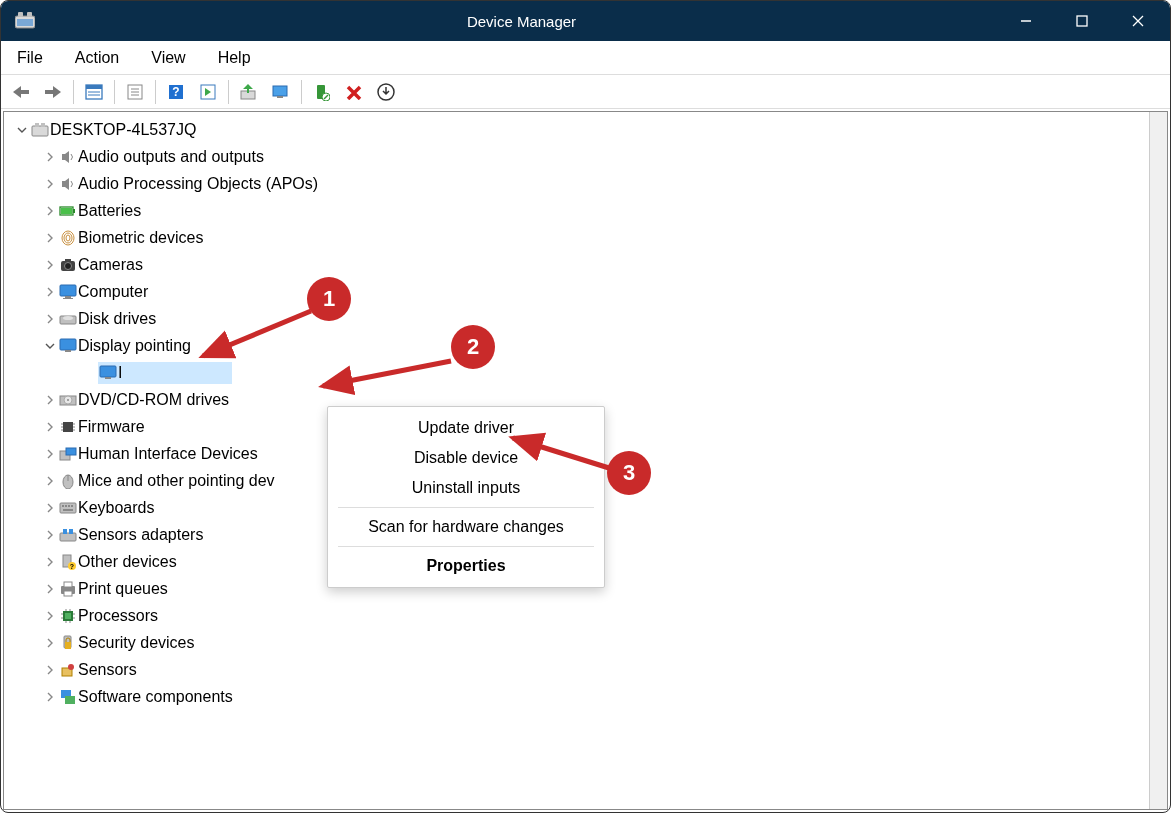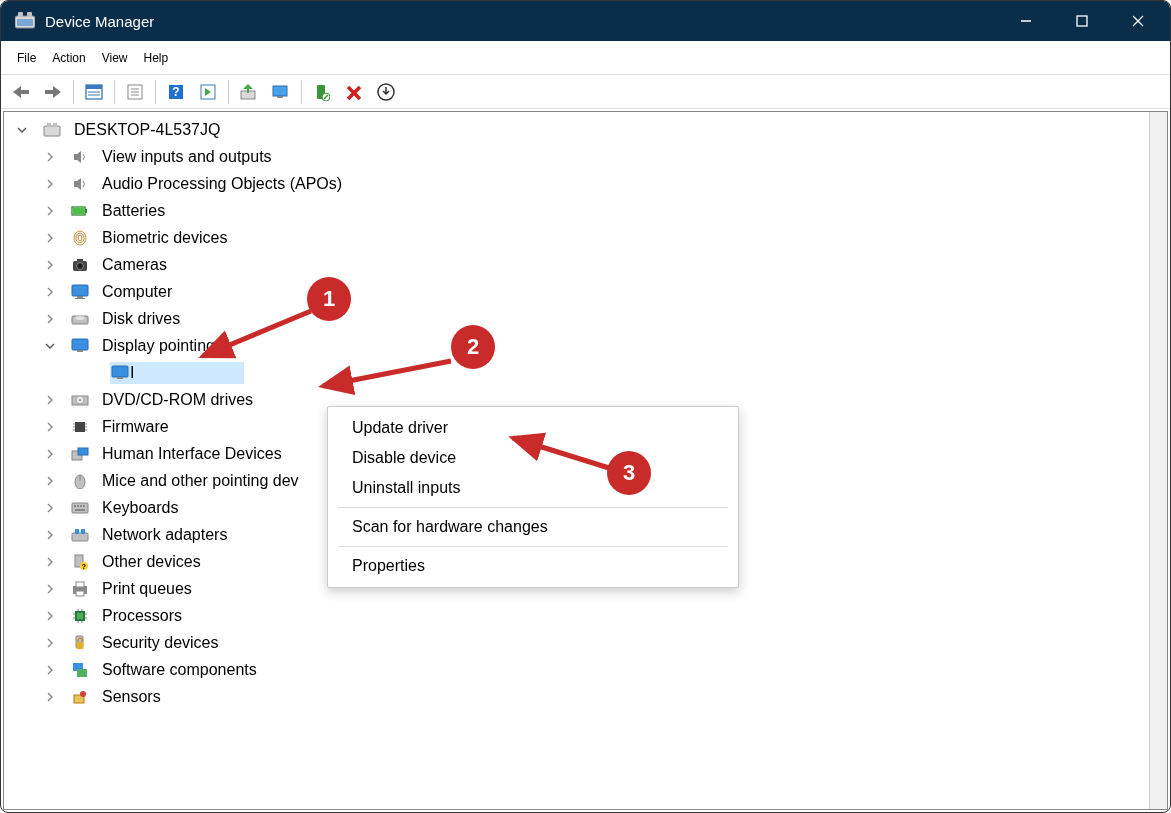--- a/index.html
+++ b/index.html
@@ -1,52 +1,52 @@
 <!DOCTYPE html>
 <html><head>
 <meta charset="utf-8">
 <style>
   * { box-sizing: border-box; margin: 0; padding: 0; }
   body { font-family: 'Segoe UI', Tahoma, sans-serif; background: #fff; width: 1171px; height: 813px; overflow: hidden; position: relative; }
-  .window { width: 1171px; height: 813px; border: 1px solid #333; border-radius: 8px; overflow: hidden; display: flex; flex-direction: column; position: relative; }
+  .window { width: 1171px; height: 813px; border: 1px solid #333; border-radius: 8px; overflow: hidden; display: flex; flex-direction: column; position: relative; text-align: center; }
 
   
   .titlebar { height: 40px; background: #0a2d4a; color: #fff; display: flex; align-items: center; padding: 0 4px; }
   .titlebar-icon { width: 24px; height: 24px; margin: 0 8px; display:flex;align-items:center;justify-content:center;}
   .titlebar-title { font-size: 15px; flex: 1; }
   .win-controls { display: flex; height: 100%; }
   .win-btn { width: 56px; height: 100%; display: flex; align-items: center; justify-content: center; color: #fff; }
 
   
-  .menubar { height: 34px; background: #fff; display: flex; align-items: center; padding: 0 8px; gap: 0; font-size: 12px; border-bottom: 1px solid #ddd; }
+  .menubar { height: 34px; background: #fff; display: flex; align-items: center; padding: 0 8px; gap: 16px; font-size: 16px; border-bottom: 1px solid #ddd; }
   .menuitem { padding: 4px 8px; }
 
   
   .toolbar { height: 34px; background: #fff; display: flex; align-items: center; padding: 0 6px; gap: 4px; border-bottom: 1px solid #ddd; }
   .tool-btn { width: 28px; height: 28px; display: flex; align-items: center; justify-content: center; }
   .tool-sep { width: 1px; height: 24px; background: #ccc; margin: 0 2px; }
 
   
   .content { flex: 1; position: relative; display: flex; border: 1px solid #888; margin: 2px; }
   .tree { flex: 1; padding: 4px 2px; font-size: 16px; overflow-y: auto; }
-  .tree-row { display: flex; align-items: center; height: 27px; gap: 12px; padding-left: 8px; white-space: nowrap; }
+  .tree-row { display: flex; align-items: center; height: 27px; gap: 0; padding-left: 8px; white-space: nowrap; }
   .child { padding-left: 36px; }
   .grandchild { padding-left: 76px; }
   .chevron { width: 16px; height: 16px; display:flex; align-items:center; justify-content:center; color:#555; }
   .row-icon { width: 20px; height: 18px; display:flex; align-items:center; justify-content:center; }
   .row-label {}
   .selected-wrap { display:inline-flex; align-items:center; background:#cde8ff; padding-right: 110px; height:22px;}
 
   .vscroll { width: 18px; background: #f0f0f0; border-left: 1px solid #ccc; }
 
   
-  .context-menu { position: absolute; left: 326px; top: 405px; width: 412px; background: #fff; border: 1px solid #ccc; box-shadow: 0 4px 12px rgba(0,0,0,0.2); font-size: 16px; z-index: 10; border-radius: 2px; padding: 6px 0;}
+  .context-menu { position: absolute; left: 326px; top: 405px; width: 278px; background: #fff; border: 1px solid #ccc; box-shadow: 0 4px 12px rgba(0,0,0,0.2); font-size: 16px; z-index: 10; border-radius: 2px; padding: 6px 0;}
   .ctx-item { padding: 6px 24px; }
   .ctx-sep { height: 1px; background: #ddd; margin: 4px 10px; }
-  .ctx-bold { font-weight: 400; }
+  .ctx-bold { font-weight: 700; }
 
   
   .callout { position: absolute; width: 44px; height: 44px; border-radius: 50%; background: #c92a2a; color: #fff; display: flex; align-items: center; justify-content: center; font-size: 22px; font-weight: 700; z-index: 20; }
   .arrow-svg { position:absolute; z-index:19; pointer-events:none; }
 </style>
 </head>
 <body>
 
 <div class="window">
 
@@ -189,21 +189,21 @@
             <svg width="10" height="10">
               <path d="M3 1 L7 5 L3 9" fill="none" stroke="#888" stroke-width="1.4"></path>
             </svg>
           </span>
         <span class="row-icon">
             <svg width="16" height="16">
               <path d="M2 5 L5 5 L9 2 L9 14 L5 11 L2 11 Z" fill="#888"></path>
               <path d="M11 5 Q14 8 11 11" fill="none" stroke="#888"></path>
             </svg>
           </span>
-        <span class="row-label">View inputs and outputs</span>
+        <span class="row-label">Audio outputs and outputs</span>
       </div>
 
       <div class="tree-row child">
         <span class="chevron">
             <svg width="10" height="10">
               <path d="M3 1 L7 5 L3 9" fill="none" stroke="#888" stroke-width="1.4"></path>
             </svg>
           </span>
         <span class="row-icon">
             <svg width="16" height="16">
@@ -414,21 +414,21 @@
               <path d="M3 1 L7 5 L3 9" fill="none" stroke="#888" stroke-width="1.4"></path>
             </svg>
           </span>
         <span class="row-icon">
             <svg width="18" height="14">
               <rect x="1" y="5" width="16" height="8" rx="1" fill="#c0c0c0" stroke="#888"></rect>
               <rect x="4" y="1" width="4" height="5" fill="#3a90e0"></rect>
               <rect x="10" y="1" width="4" height="5" fill="#3a90e0"></rect>
             </svg>
           </span>
-        <span class="row-label">Network adapters</span>
+        <span class="row-label">Sensors adapters</span>
       </div>
 
       <div class="tree-row child">
         <span class="chevron">
             <svg width="10" height="10">
               <path d="M3 1 L7 5 L3 9" fill="none" stroke="#888" stroke-width="1.4"></path>
             </svg>
           </span>
         <span class="row-icon">
             <svg width="16" height="16">
@@ -496,40 +496,40 @@
       </div>
 
       <div class="tree-row child">
         <span class="chevron">
             <svg width="10" height="10">
               <path d="M3 1 L7 5 L3 9" fill="none" stroke="#888" stroke-width="1.4"></path>
             </svg>
           </span>
         <span class="row-icon">
             <svg width="16" height="16">
+              <rect x="2" y="6" width="10" height="8" fill="#e8c060" stroke="#b08000"></rect>
+              <circle cx="11" cy="5" r="3" fill="#d04040"></circle>
+            </svg>
+          </span>
+        <span class="row-label">Sensors</span>
+      </div>
+
+      <div class="tree-row child">
+        <span class="chevron">
+            <svg width="10" height="10">
+              <path d="M3 1 L7 5 L3 9" fill="none" stroke="#888" stroke-width="1.4"></path>
+            </svg>
+          </span>
+        <span class="row-icon">
+            <svg width="16" height="16">
               <rect x="1" y="1" width="10" height="8" fill="#3a90e0"></rect>
               <rect x="5" y="7" width="10" height="8" fill="#50b060"></rect>
             </svg>
           </span>
         <span class="row-label">Software components</span>
-      </div>
-
-      <div class="tree-row child">
-        <span class="chevron">
-            <svg width="10" height="10">
-              <path d="M3 1 L7 5 L3 9" fill="none" stroke="#888" stroke-width="1.4"></path>
-            </svg>
-          </span>
-        <span class="row-icon">
-            <svg width="16" height="16">
-              <rect x="2" y="6" width="10" height="8" fill="#e8c060" stroke="#b08000"></rect>
-              <circle cx="11" cy="5" r="3" fill="#d04040"></circle>
-            </svg>
-          </span>
-        <span class="row-label">Sensors</span>
       </div>
 
     </div>
     <div class="vscroll"></div>
   </div>
 
   <div class="context-menu">
     <div class="ctx-item">Update driver</div>
     <div class="ctx-item">Disable device</div>
     <div class="ctx-item">Uninstall inputs</div>

